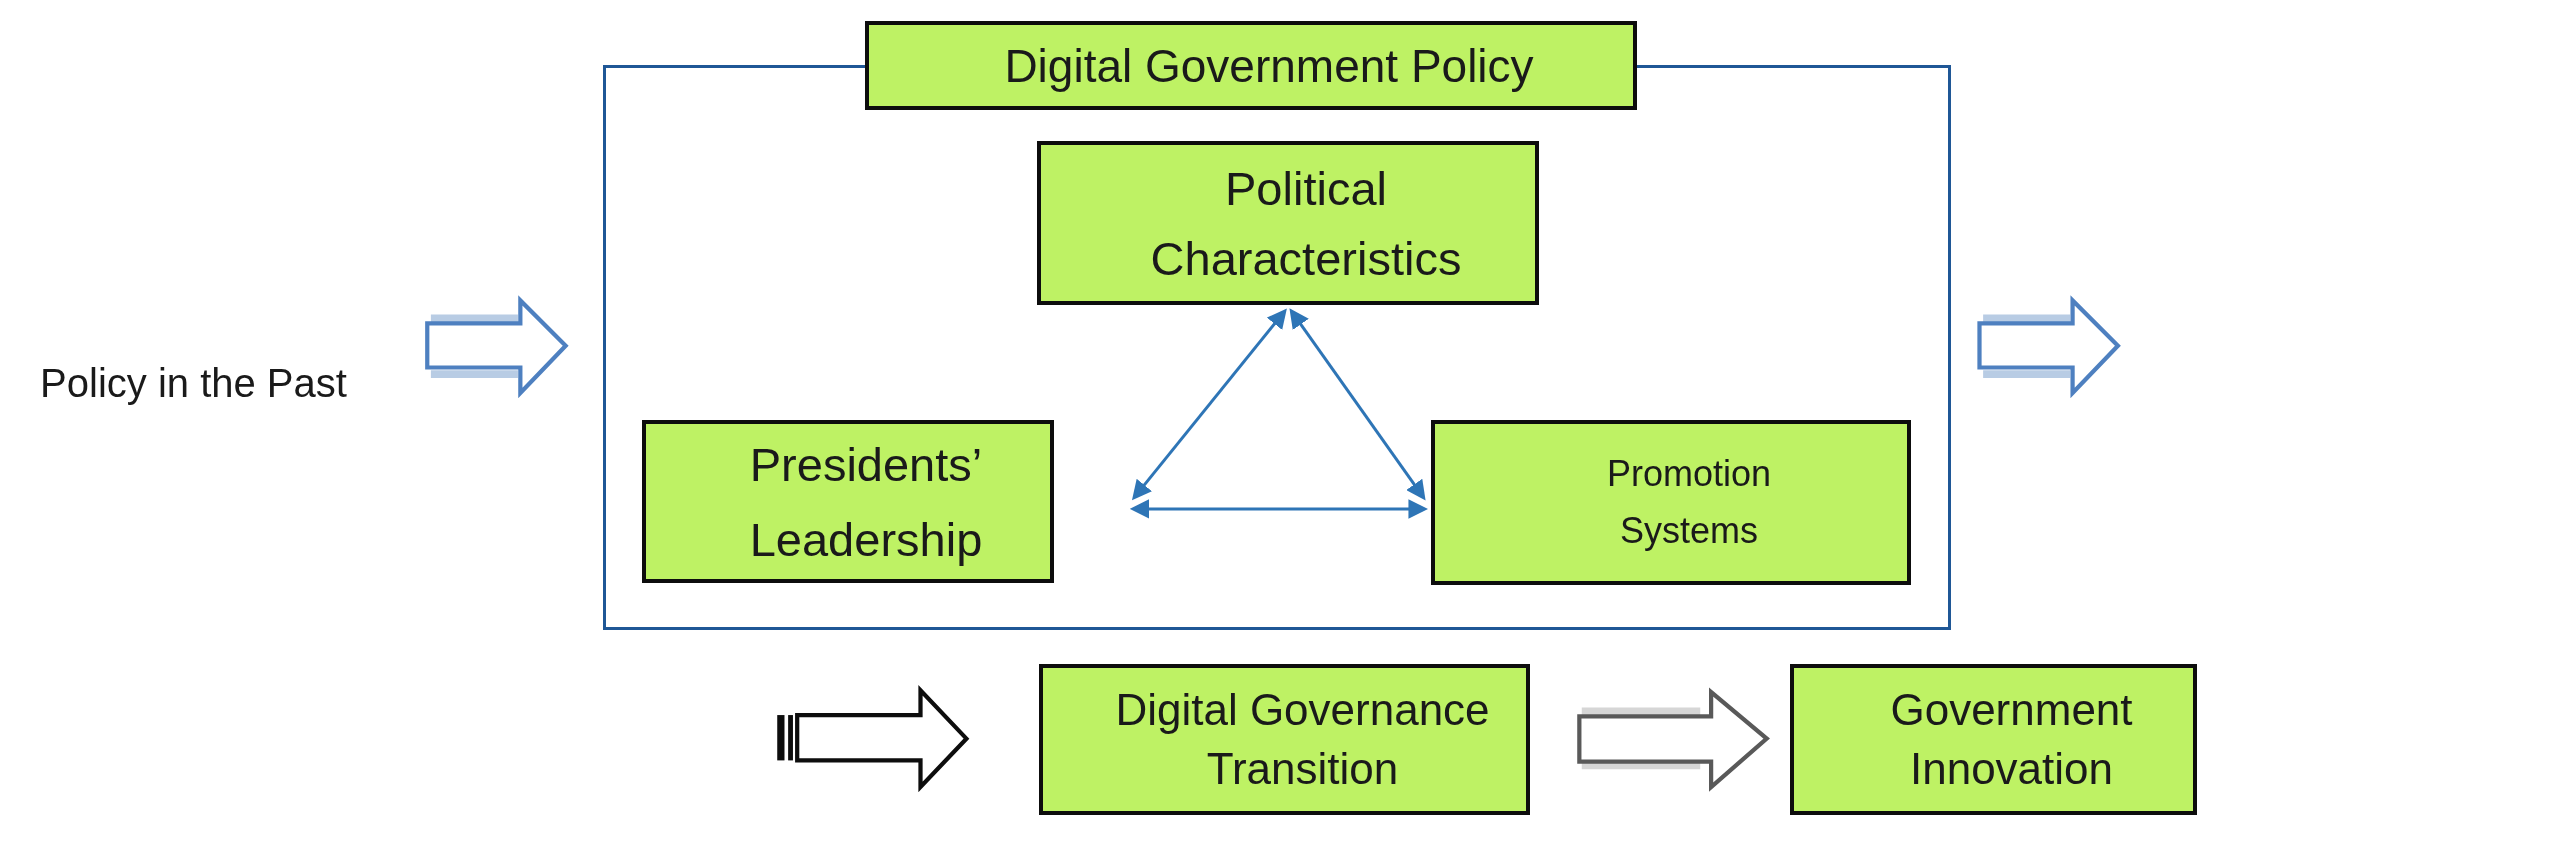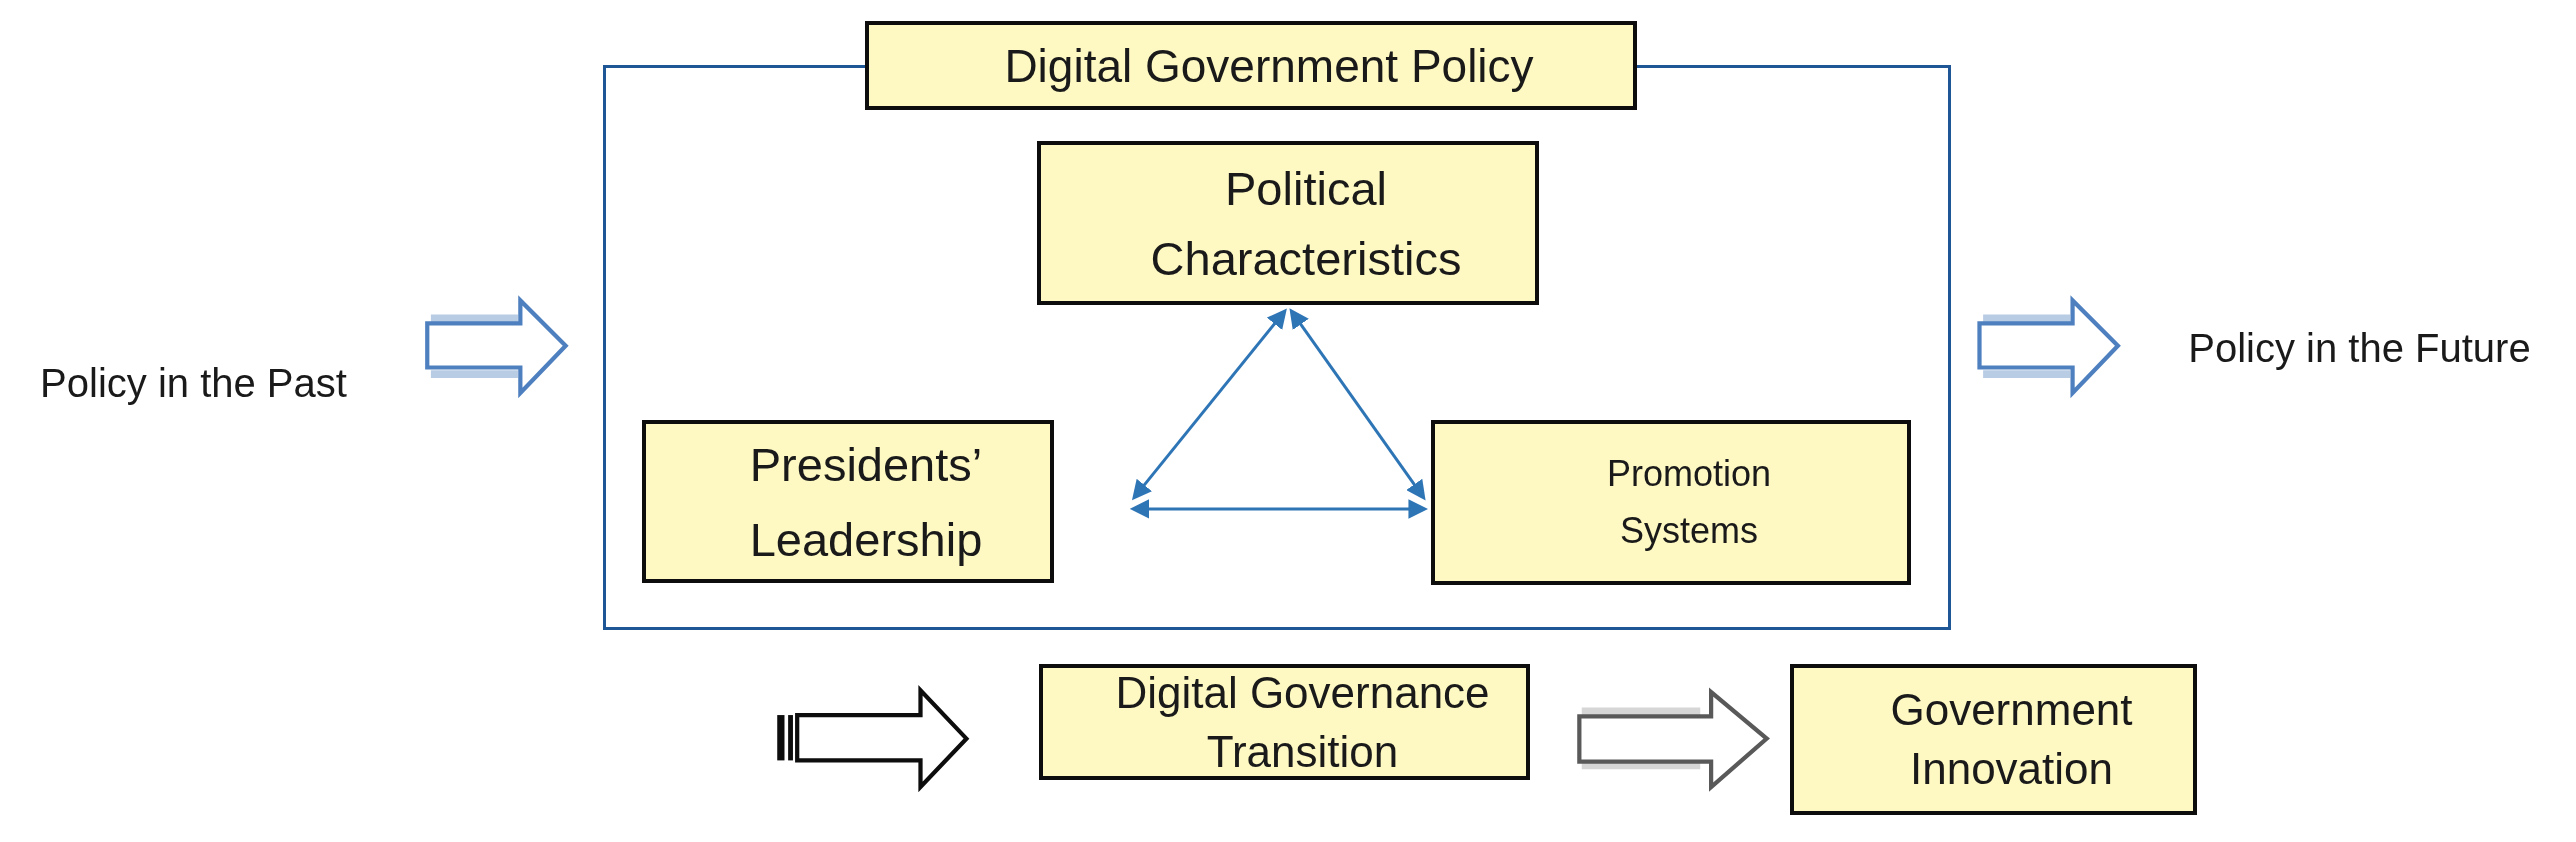--- a/index.html
+++ b/index.html
@@ -16,36 +16,36 @@
 
   
   .container-rect {
     left: 603px; top: 65px; width: 1348px; height: 565px;
     border: 3px solid #1F5796;
     background: transparent;
   }
 
   
   .node-box {
-    background: #fef9c3;
+    background: #bef264;
     border: 4.2px solid #0d0d0d;
     display: flex;
     flex-direction: column;
     align-items: center;
     justify-content: center;
     text-align: center;
     line-height: 1;
     padding-left: 36px;
   }
 
   .title-box   { left: 865px; top: 21px;  width: 772px; height: 89px; font-size: 46px; }
   .political   { left: 1037px; top: 141px; width: 502px;  height: 164px; font-size: 47px; gap: 23px; }
   .presidents  { left: 642px; top: 420px; width: 412px;  height: 163px; font-size: 47px; gap: 28px; }
   .promotion   { left: 1431px; top: 420px; width: 480px;  height: 165px; font-size: 36px; gap: 20.6px; }
-  .transition  { left: 1039px; top: 664px; width: 491px; height: 116px; font-size: 44px; gap: 15px; }
+  .transition  { left: 1039px; top: 664px; width: 491px; height: 151px; font-size: 44px; gap: 15px; }
   .innovation  { left: 1790px; top: 664px; width: 407px; height: 151px; font-size: 44px; gap: 15px; }
 
   .side-label {
     font-size: 40px;
     line-height: 42px;
     text-align: center;
     white-space: nowrap;
   }
   .past-label   { left: 6px;   top: 327px; width: 375px; margin-top: 35px; }
   .future-label { left: 2144px; top: 327px; width: 431px; }
@@ -85,21 +85,20 @@
     <span>Digital Governance</span>
     <span>Transition</span>
   </div>
 
   <div class="abs node-box innovation">
     <span>Government</span>
     <span>Innovation</span>
   </div>
 
   <div class="abs side-label past-label">Policy in the Past</div>
-  <div class="abs side-label future-label">Policy in the Future</div>
 
   <svg class="abs arrow-layer" viewBox="0 0 4260 1393" xmlns="http://www.w3.org/2000/svg">
     <defs>
       <marker id="tri-head" viewBox="0 0 10 10" refX="7" refY="5" markerWidth="6.5" markerHeight="6.5" orient="auto-start-reverse" markerUnits="strokeWidth">
         <path d="M0,0 L10,5 L0,10 Z" fill="#2E75B6"></path>
       </marker>
     </defs>
 
     <g>
       <path d="M712,527 H856 M712,619 H856" fill="none" stroke-width="13" stroke="#B8CCE4"></path>

